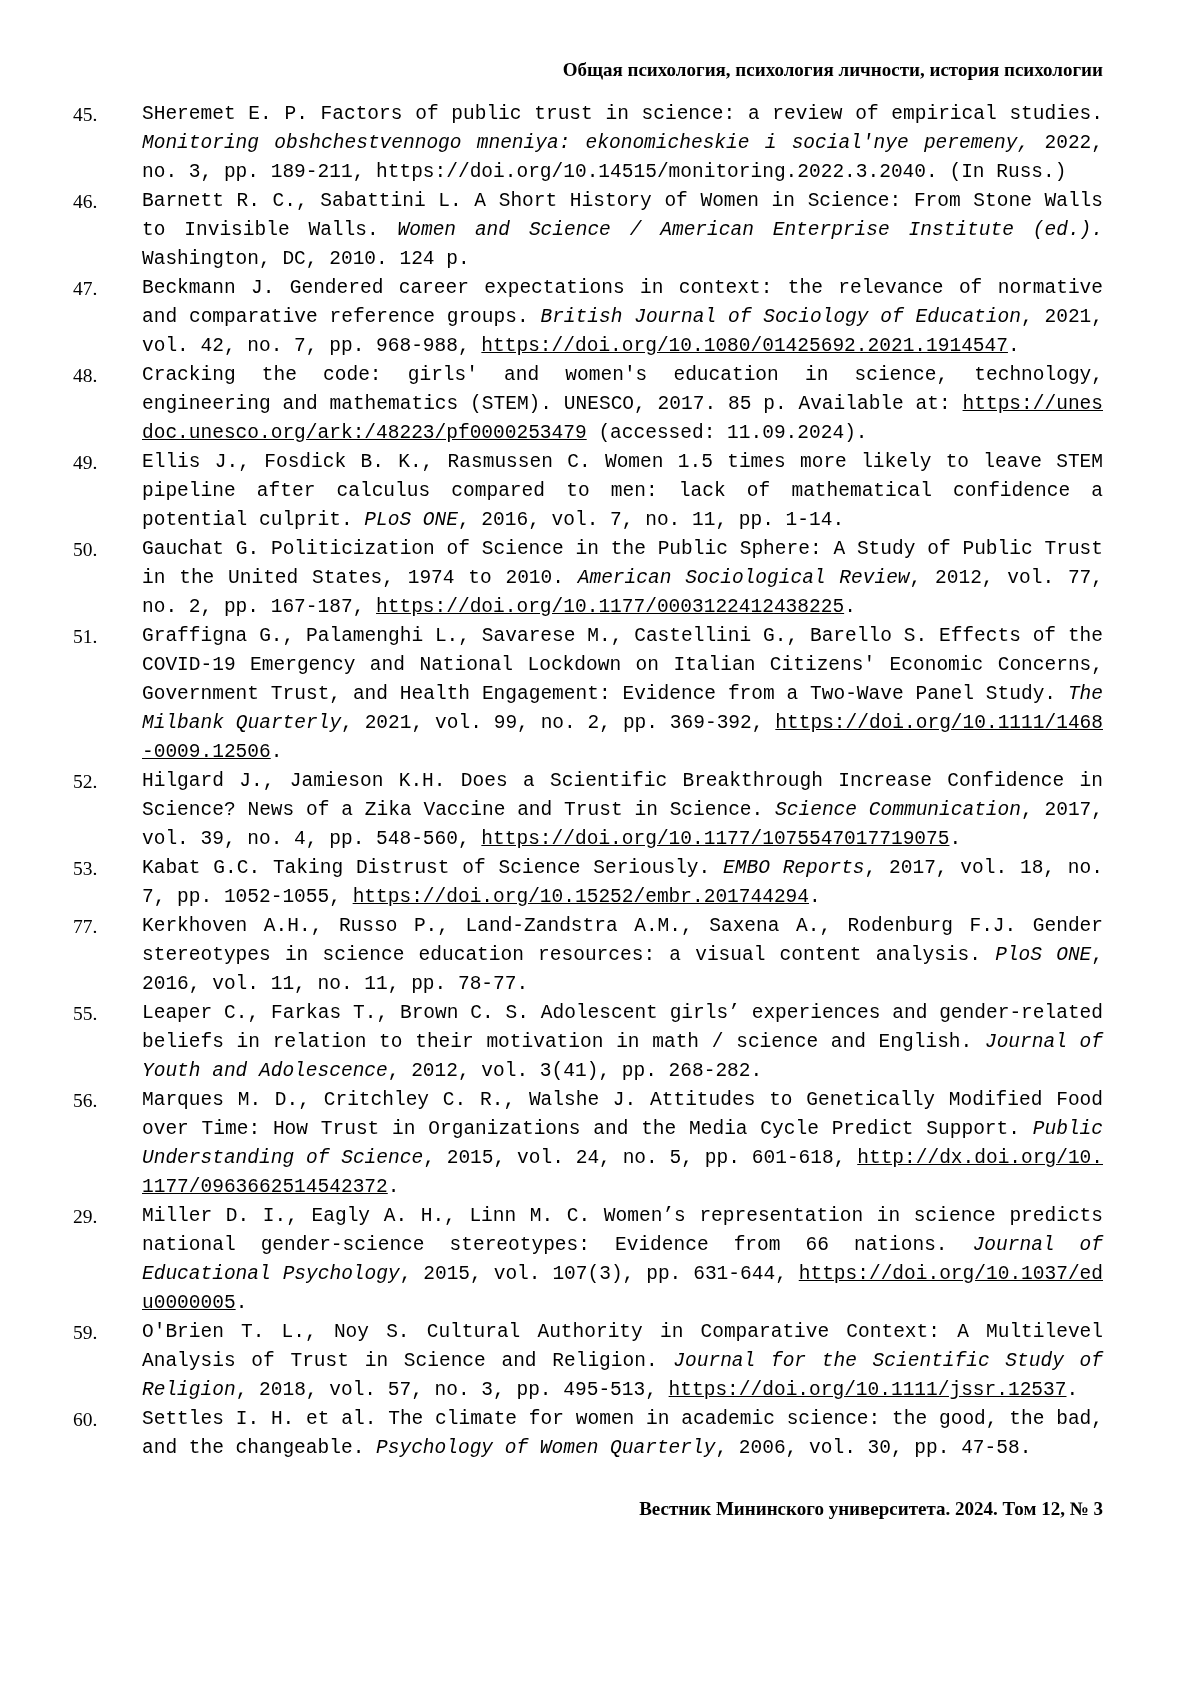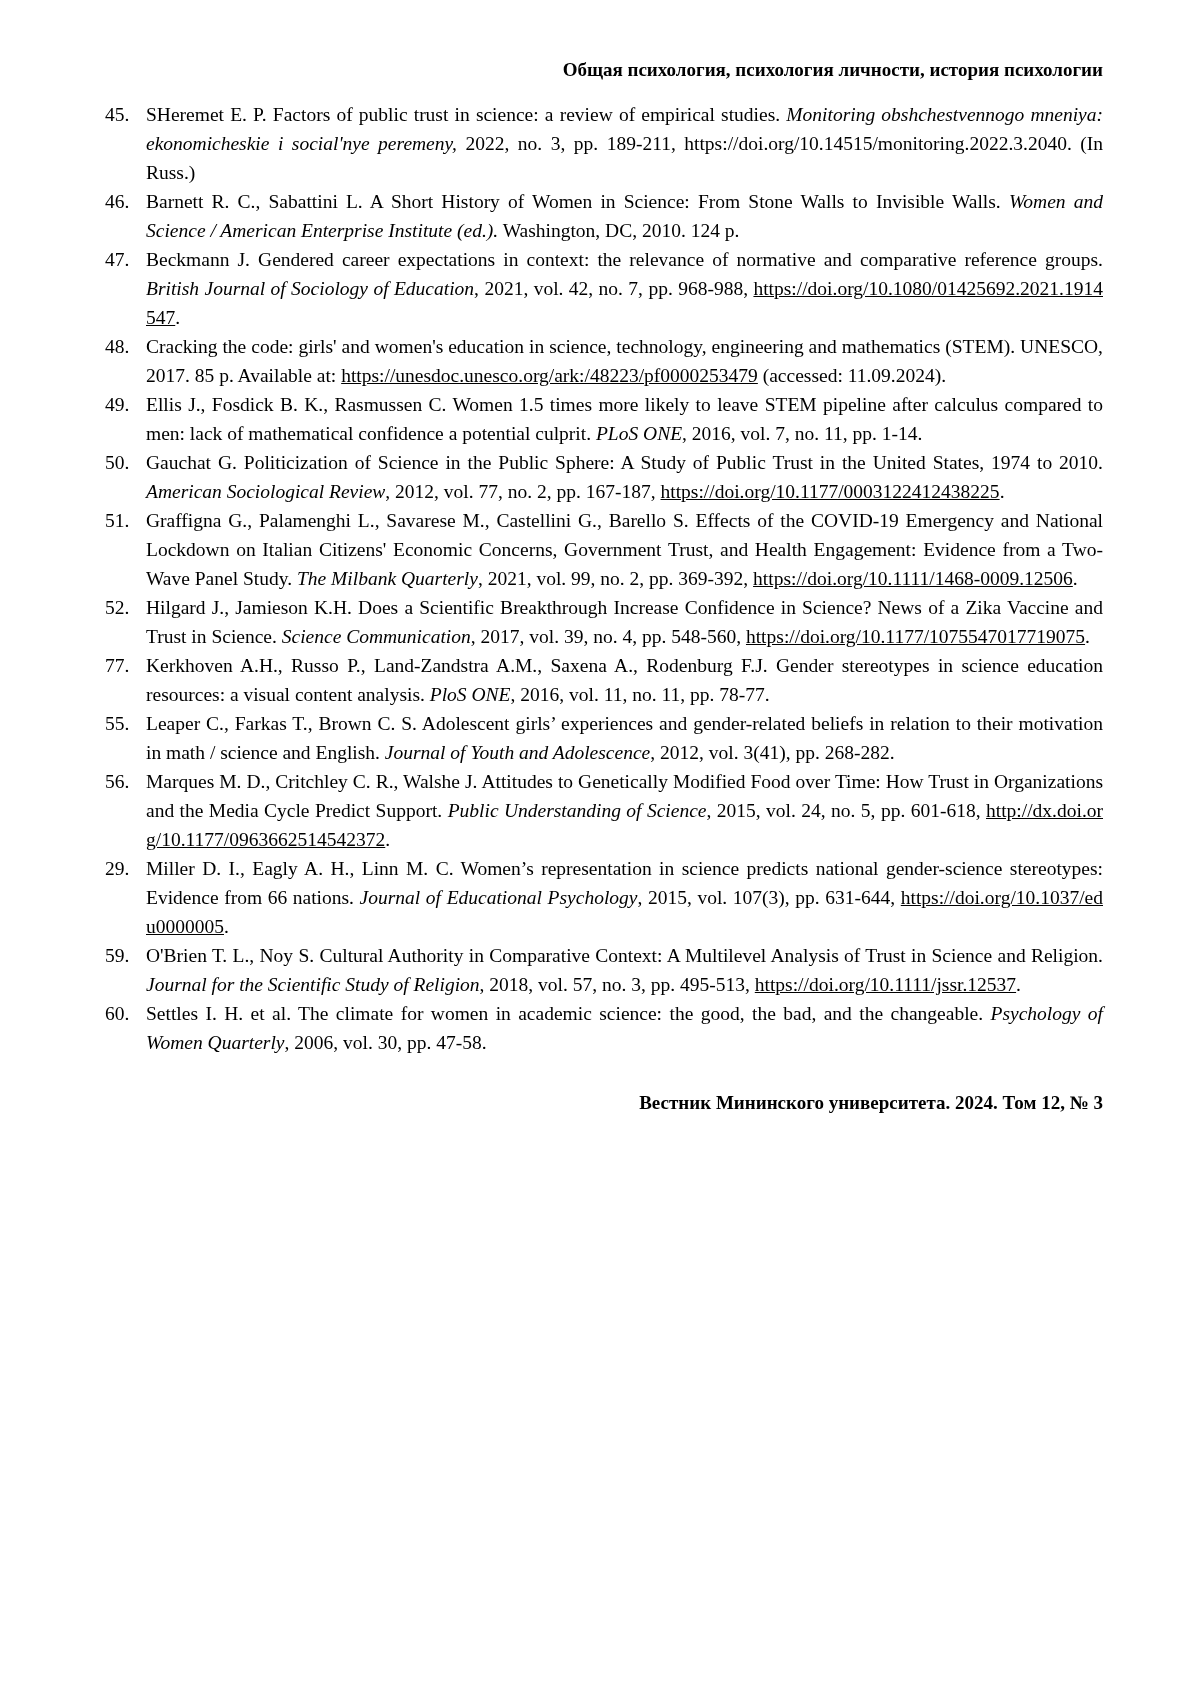--- a/index.html
+++ b/index.html
@@ -11,43 +11,45 @@
     width: 1200px;
     min-height: 1697px;
     font-family: "Liberation Serif", "DejaVu Serif", serif;
     color: #000000;
     box-sizing: border-box;
   }
   .page {
     box-sizing: border-box;
     width: 1200px;
     min-height: 1697px;
-    padding: 58px 97px 40px 105px;
+    padding: 58px 97px 40px 73px;
     position: relative;
   }
   .running-header {
     text-align: right;
     font-weight: bold;
     font-size: 19px;
     line-height: 24px;
     margin-bottom: 18px;
   }
   .ref-list {
     font-size: 19.5px;
     line-height: 29px;
   }
   .ref-item {
     display: grid;
     grid-template-columns: 41px 1fr;
+    gap: 28px;
   }
   .ref-num {
     text-align: left;
   }
   .ref-body {
     text-align: justify;
+    font-family: Liberation Mono, monospace;
   }
   .seg-italic {
     font-style: italic;
   }
   a.ref-link {
     color: #000000;
     text-decoration: underline;
     word-break: break-all;
   }
   .page-footer {
@@ -91,20 +93,24 @@
       </div>
       <div class="ref-item">
         <span class="ref-num">51.</span>
         <span class="ref-body"><span class="seg-normal">Graffigna G., Palamenghi L., Savarese M., Castellini G., Barello S. Effects of the COVID-19 Emergency and National Lockdown on Italian Citizens' Economic Concerns, Government Trust, and Health Engagement: Evidence from a Two-Wave Panel Study. </span><span class="seg-italic">The Milbank Quarterly</span><span class="seg-normal">, 2021, vol. 99, no. 2, pp. 369-392, </span><a href="#" class="ref-link">https://doi.org/10.1111/1468-0009.12506</a><span class="seg-normal">.</span></span>
       </div>
       <div class="ref-item">
         <span class="ref-num">52.</span>
         <span class="ref-body"><span class="seg-normal">Hilgard J., Jamieson K.H. Does a Scientific Breakthrough Increase Confidence in Science? News of a Zika Vaccine and Trust in Science. </span><span class="seg-italic">Science Communication</span><span class="seg-normal">, 2017, vol. 39, no. 4, pp. 548-560, </span><a href="#" class="ref-link">https://doi.org/10.1177/1075547017719075</a><span class="seg-normal">.</span></span>
       </div>
       <div class="ref-item">
+        <span class="ref-num">53.</span>
+        <span class="ref-body"><span class="seg-normal">Kabat G.C. Taking Distrust of Science Seriously. </span><span class="seg-italic">EMBO Reports</span><span class="seg-normal">, 2017, vol. 18, no. 7, pp. 1052-1055, </span><a href="#" class="ref-link">https://doi.org/10.15252/embr.201744294</a><span class="seg-normal">.</span></span>
+      </div>
+      <div class="ref-item">
         <span class="ref-num">77.</span>
         <span class="ref-body"><span class="seg-normal">Kerkhoven A.H., Russo P., Land-Zandstra A.M., Saxena A., Rodenburg F.J. Gender stereotypes in science education resources: a visual content analysis. </span><span class="seg-italic">PloS ONE</span><span class="seg-normal">, 2016, vol. 11, no. 11, pp. 78-77.</span></span>
       </div>
       <div class="ref-item">
         <span class="ref-num">55.</span>
         <span class="ref-body"><span class="seg-normal">Leaper C., Farkas T., Brown C. S. Adolescent girls’ experiences and gender-related beliefs in relation to their motivation in math / science and English. </span><span class="seg-italic">Journal of Youth and Adolescence</span><span class="seg-normal">, 2012, vol. 3(41), pp. 268-282.</span></span>
       </div>
       <div class="ref-item">
         <span class="ref-num">56.</span>
         <span class="ref-body"><span class="seg-normal">Marques M. D., Critchley C. R., Walshe J. Attitudes to Genetically Modified Food over Time: How Trust in Organizations and the Media Cycle Predict Support. </span><span class="seg-italic">Public Understanding of Science</span><span class="seg-normal">, 2015, vol. 24, no. 5, pp. 601-618, </span><a href="#" class="ref-link">http://dx.doi.org/10.1177/0963662514542372</a><span class="seg-normal">.</span></span>

